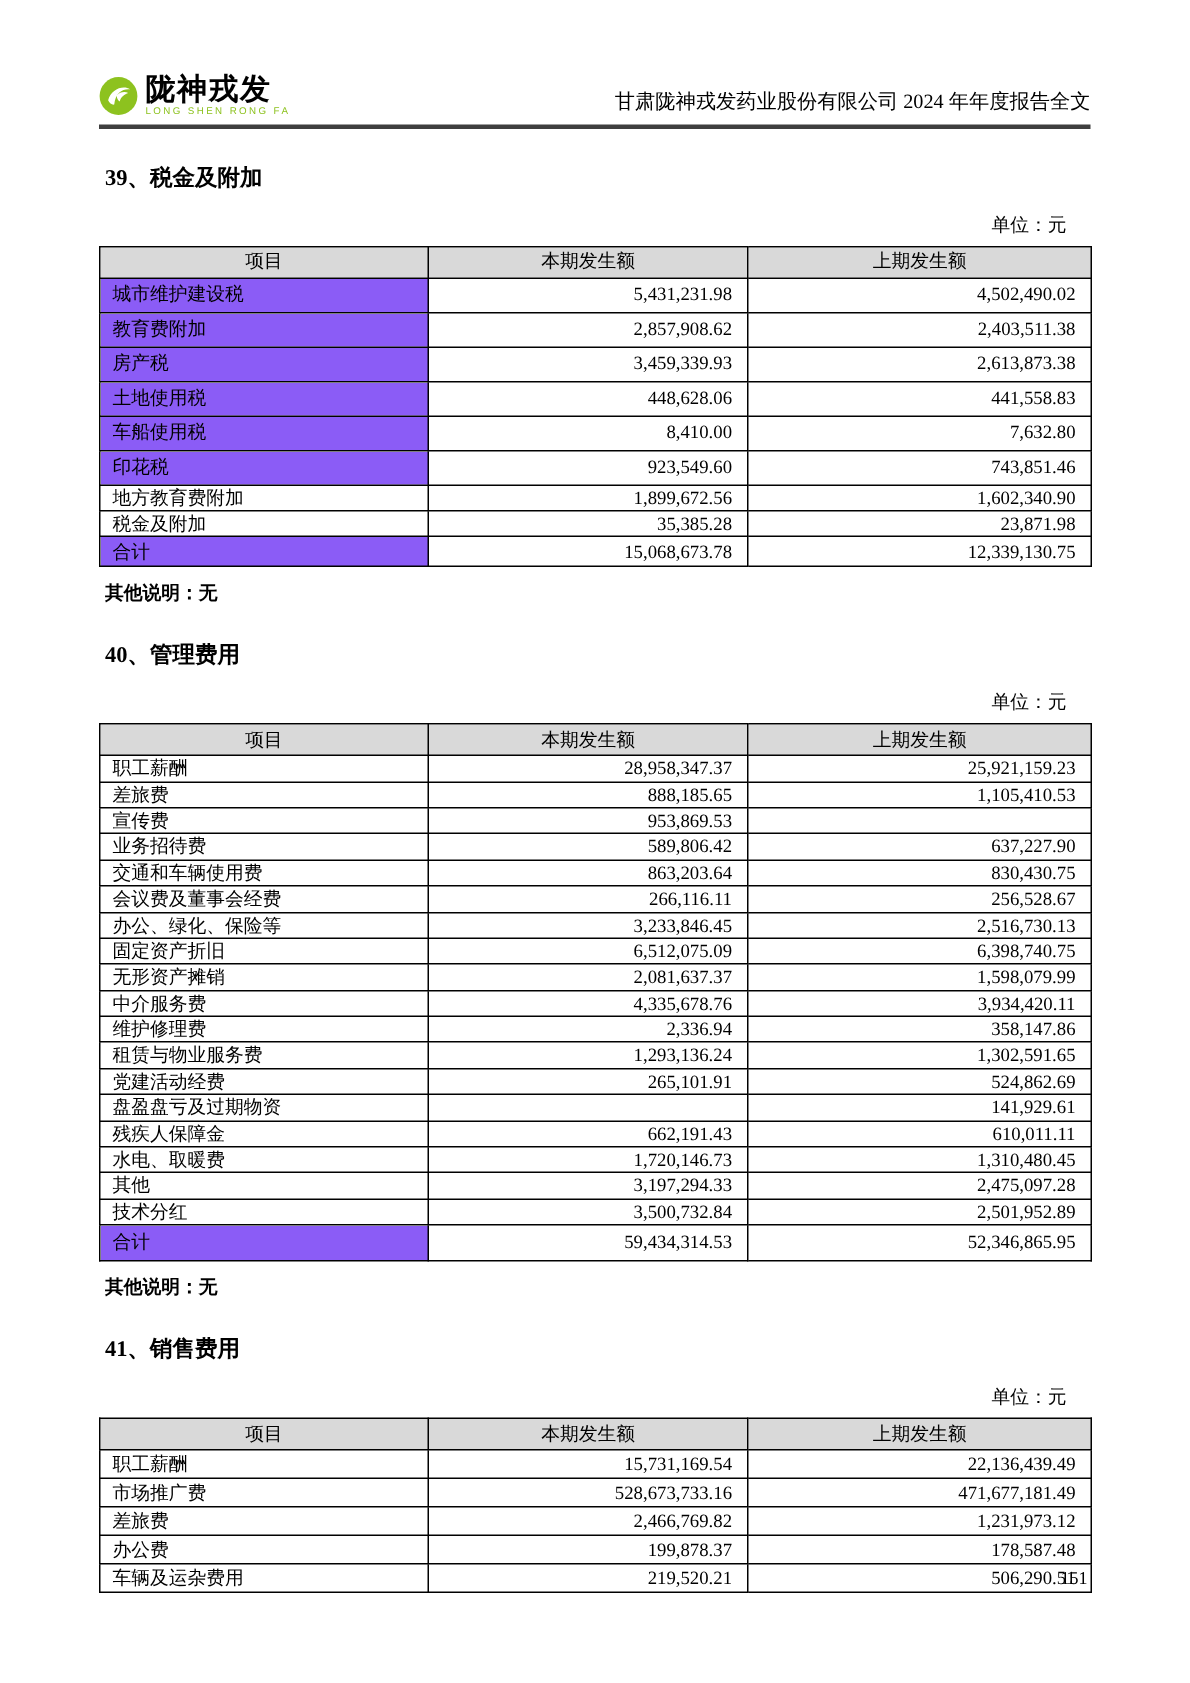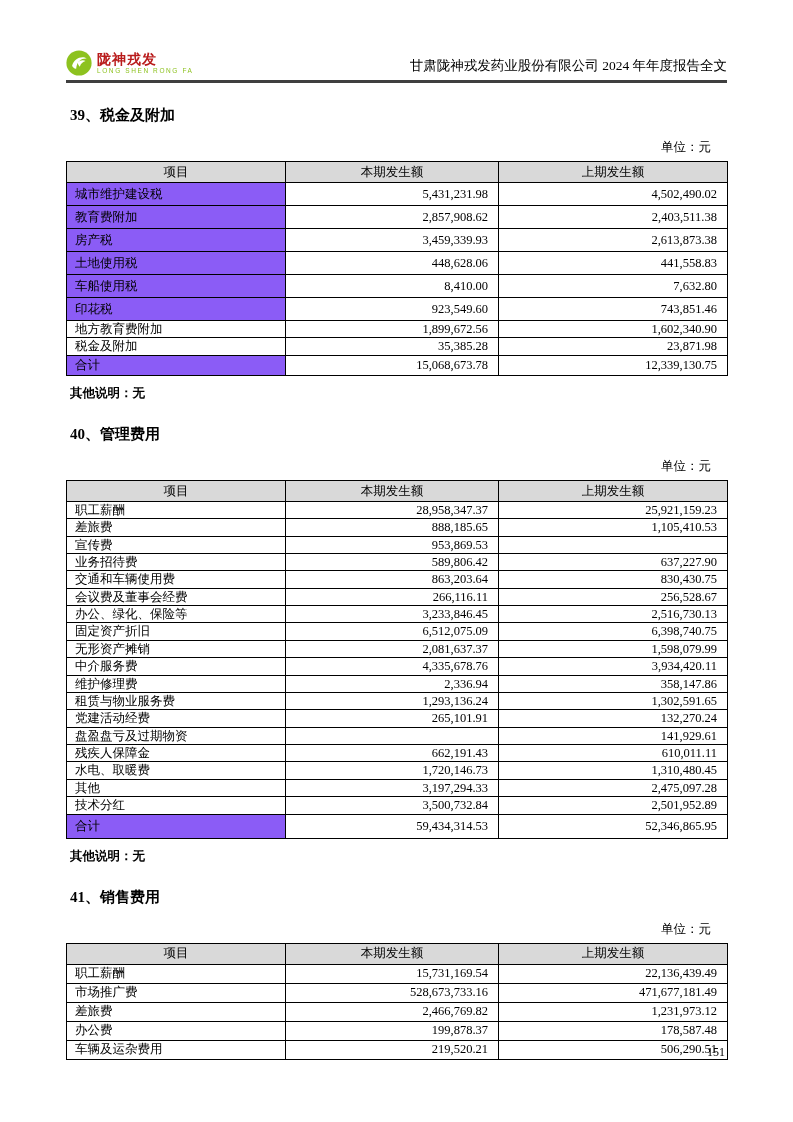--- a/index.html
+++ b/index.html
@@ -21,23 +21,23 @@
     display: flex;
     justify-content: space-between;
     align-items: flex-end;
     border-bottom: 3px solid #3f3f3f;
     padding-bottom: 4px;
   }
   .logo { display: flex; align-items: center; gap: 5px; }
   .logo-mark { width: 26px; height: 26px; display: block; }
   .logo-cn {
     font-weight: bold;
-    font-size: 14px;
+    font-size: 20px;
     line-height: 1;
-    color: #b91c1c;
+    color: #000000;
     letter-spacing: 1px;
     font-family: "Liberation Sans", "DejaVu Sans", sans-serif;
   }
   .logo-en {
     font-size: 6.5px;
     line-height: 1;
     margin-top: 2px;
     color: #8dc21f;
     letter-spacing: 1.6px;
     font-family: "Liberation Sans", "DejaVu Sans", sans-serif;
@@ -260,21 +260,21 @@
             <td>358,147.86</td>
           </tr>
           <tr>
             <td>租赁与物业服务费</td>
             <td>1,293,136.24</td>
             <td>1,302,591.65</td>
           </tr>
           <tr>
             <td>党建活动经费</td>
             <td>265,101.91</td>
-            <td>132,270.24</td>
+            <td>524,862.69</td>
           </tr>
           <tr>
             <td>盘盈盘亏及过期物资</td>
             <td></td>
             <td>141,929.61</td>
           </tr>
           <tr>
             <td>残疾人保障金</td>
             <td>662,191.43</td>
             <td>610,011.11</td>

